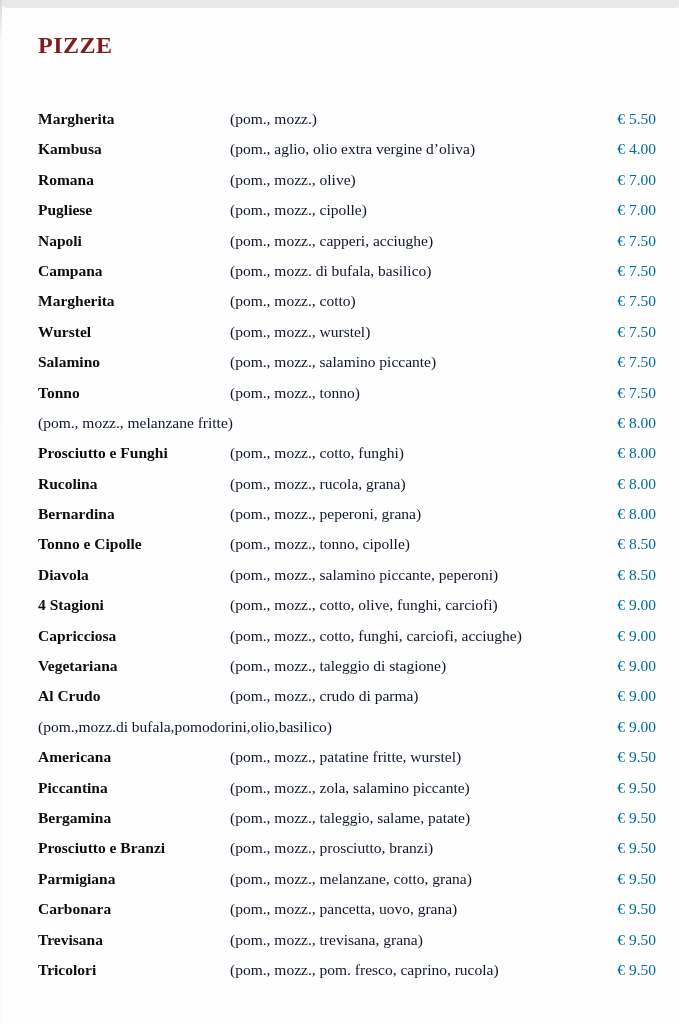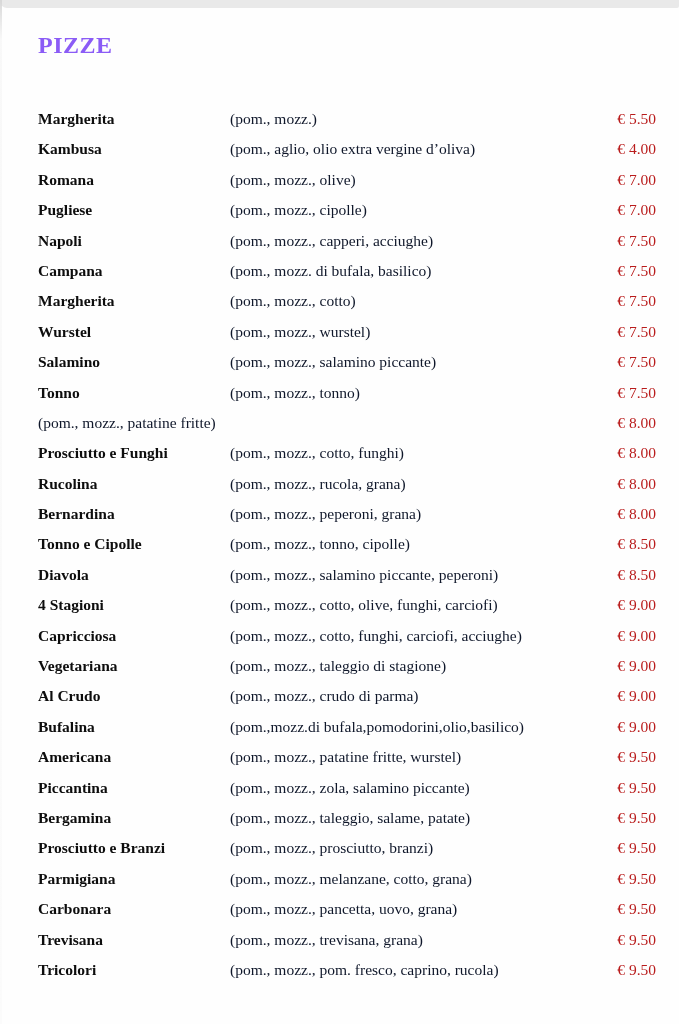--- a/index.html
+++ b/index.html
@@ -34,21 +34,21 @@
   .content {
     position: relative;
     padding: 33px 23px 0 38px;
     box-sizing: border-box;
   }
   .menu-title {
     margin: 0;
     font-size: 24px;
     font-weight: bold;
     letter-spacing: 0.5px;
-    color: #8b5cf6;
+    color: #7f1d1d;
     line-height: 1;
   }
   .menu-list {
     margin-top: 47px;
   }
   .row {
     display: flex;
     align-items: flex-start;
     height: 30.4px;
     font-size: 15.5px;
@@ -61,21 +61,21 @@
     color: #0d0d0d;
   }
   .desc {
     flex: 1 1 auto;
     color: #0f172a;
     overflow: hidden;
   }
   .price {
     flex: 0 0 46px;
     text-align: right;
-    color: #b91c1c;
+    color: #0369a1;
   }
 </style>
 </head>
 <body>
 
 <div class="page">
   <div class="top-band"></div>
   <div class="left-edge"></div>
   <div class="content">
     <h1 class="menu-title">PIZZE</h1>
@@ -134,21 +134,21 @@
     <span class="price">€ 7.50</span>
   </div>
 
   <div class="row">
     <span class="name">Tonno</span>
     <span class="desc">(pom., mozz., tonno)</span>
     <span class="price">€ 7.50</span>
   </div>
 
   <div class="row">
-    <span class="desc">(pom., mozz., patatine fritte)</span>
+    <span class="desc">(pom., mozz., melanzane fritte)</span>
     <span class="price">€ 8.00</span>
   </div>
 
   <div class="row">
     <span class="name">Prosciutto e Funghi</span>
     <span class="desc">(pom., mozz., cotto, funghi)</span>
     <span class="price">€ 8.00</span>
   </div>
 
   <div class="row">
@@ -193,21 +193,20 @@
     <span class="price">€ 9.00</span>
   </div>
 
   <div class="row">
     <span class="name">Al Crudo</span>
     <span class="desc">(pom., mozz., crudo di parma)</span>
     <span class="price">€ 9.00</span>
   </div>
 
   <div class="row">
-    <span class="name">Bufalina</span>
     <span class="desc">(pom.,mozz.di bufala,pomodorini,olio,basilico)</span>
     <span class="price">€ 9.00</span>
   </div>
 
   <div class="row">
     <span class="name">Americana</span>
     <span class="desc">(pom., mozz., patatine fritte, wurstel)</span>
     <span class="price">€ 9.50</span>
   </div>
 

